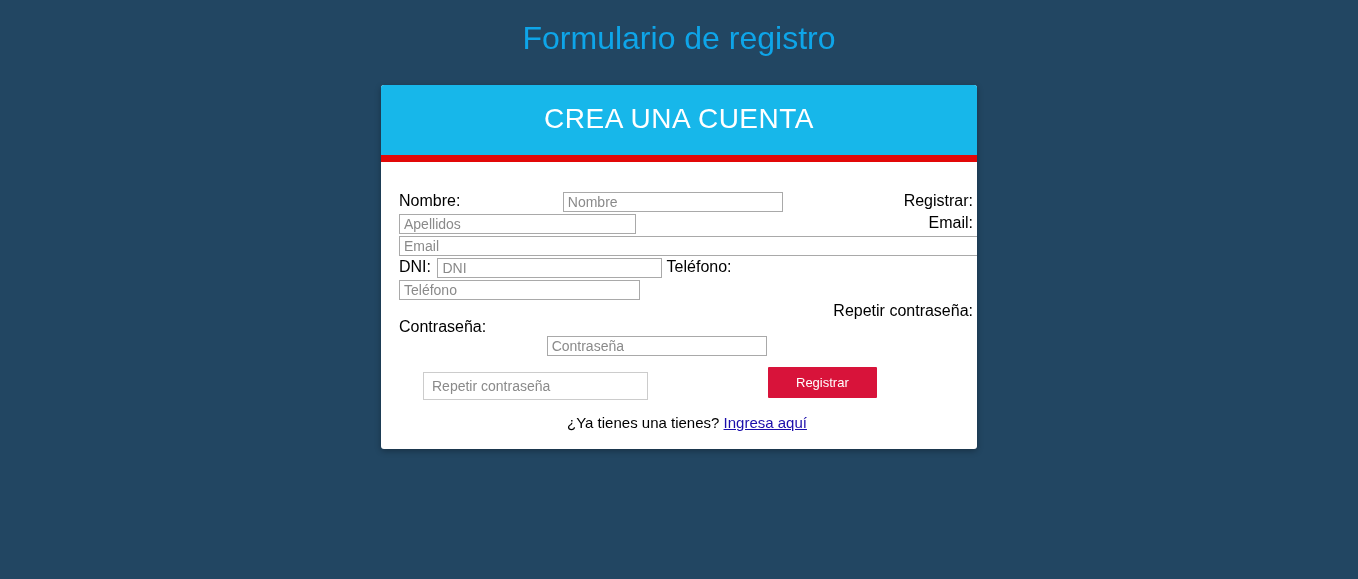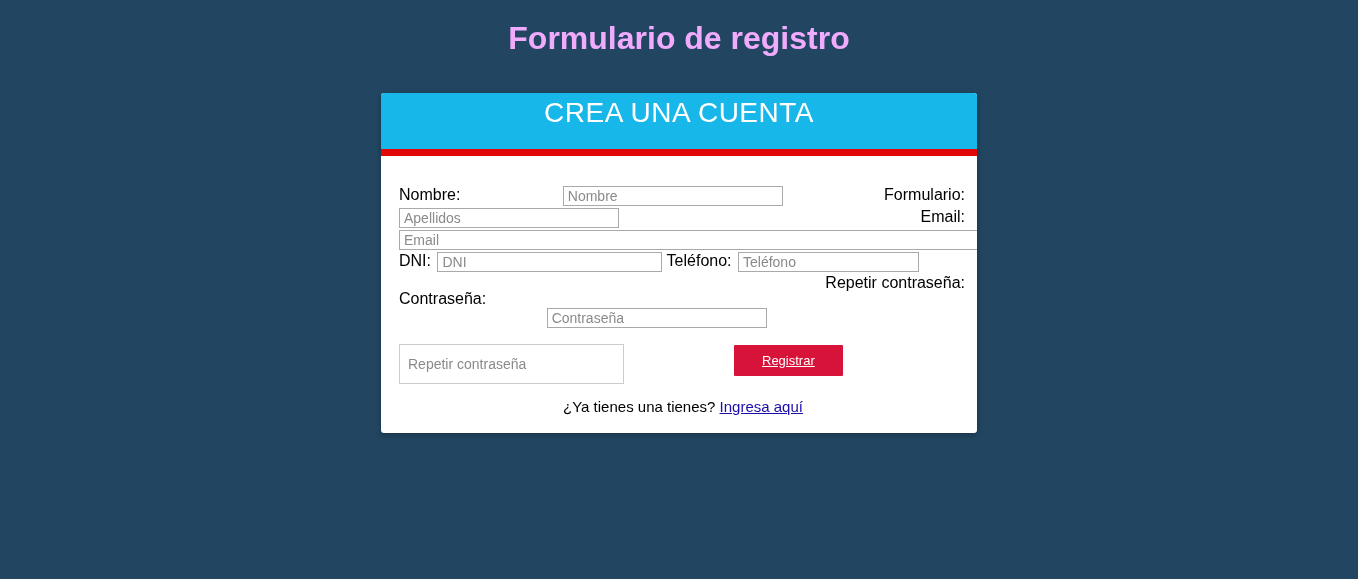--- a/index.html
+++ b/index.html
@@ -8,97 +8,97 @@
       padding: 0;
     }
     body {
       background-color: #224662;
       font-family: Arial, Helvetica, sans-serif;
       width: 1358px;
       height: 579px;
       overflow: hidden;
     }
     .page-title {
-      color: #f0abfc;
+      color: #0ea5e9;
       text-align: center;
       font-size: 32px;
-      font-weight: bold;
+      font-weight: normal;
       margin-top: 20px;
-      margin-bottom: 36px;
+      margin-bottom: 28px;
     }
     .card {
       width: 596px;
       margin: 0 auto;
       background: #ffffff;
       border-radius: 3px;
       box-shadow: 0 2px 6px rgba(0,0,0,0.3);
       overflow: hidden;
     }
     .card-header {
       background-color: #17b7ea;
       color: #ffffff;
       text-align: center;
       font-size: 28px;
       font-weight: 400;
-      padding: 4px 0 20px 0;
+      padding: 18px 0 20px 0;
       letter-spacing: 0.5px;
     }
     .red-bar {
       height: 7px;
       background-color: #e20808;
     }
     .card-body {
-      padding: 28px 10px 18px 18px;
+      padding: 28px 2px 18px 18px;
       font-size: 16px;
       color: #000;
     }
     .card-body input[type="text"],
     .card-body input[type="email"],
     .card-body input[type="password"] {
       border: 1px solid #a9a9a9;
       background: #fff;
       font-size: 14px;
       color: #555;
       padding: 1px 4px;
       height: 20px;
       vertical-align: middle;
     }
     .card-body input::placeholder {
       color: #8a8a8a;
     }
     
     #nombre { width: 220px; }
-    #apellidos { width: 220px; }
+    #apellidos { width: 237px; }
     #email { width: 647px; }
     #dni { width: 225px; }
-    #telefono { width: 181px; }
+    #telefono { width: 241px; }
     #contrasena { width: 220px; }
     #repetir {
       width: 225px;
-      height: 40px;
+      height: 28px;
       padding: 6px 8px;
       margin-top: 8px;
       border: 1px solid #ccc;
+      margin-left: 24px;
     }
     .submit-row {
       margin-top: 8px;
       display: flex;
       align-items: center;
       gap: 110px;
     }
     .btn-register {
       background-color: #d8133a;
       color: #ffffff;
       border: none;
       padding: 8px 28px;
       font-size: 13px;
       cursor: pointer;
       border-radius: 1px;
-      margin-left: 0;
-      text-decoration: underline;
+      margin-left: 10px;
     }
     .login-line {
       text-align: center;
       margin-top: 14px;
       font-size: 15px;
     }
     .login-line a {
       color: #1a0dab;
     }
     
@@ -116,21 +116,21 @@
 
 <div class="card">
   <div class="card-header">CREA UNA CUENTA</div>
   <div class="red-bar"></div>
 
   <div class="card-body">
 
     <div class="flowbox">
       <span class="lbl">Nombre:</span>
       <input id="nombre" type="text" style="margin-left: 96px;" placeholder="Nombre">
-      <span class="right lbl">Formulario:</span>
+      <span class="right lbl">Registrar:</span>
       <div class="clear"></div>
 
       <input id="apellidos" type="text" placeholder="Apellidos" style="">
       <span class="right lbl">Email:</span>
       <div class="clear"></div>
 
       <input id="email" type="email" placeholder="Email" style="">
       <div class="clear"></div>
 
       <span class="lbl">DNI:</span>

